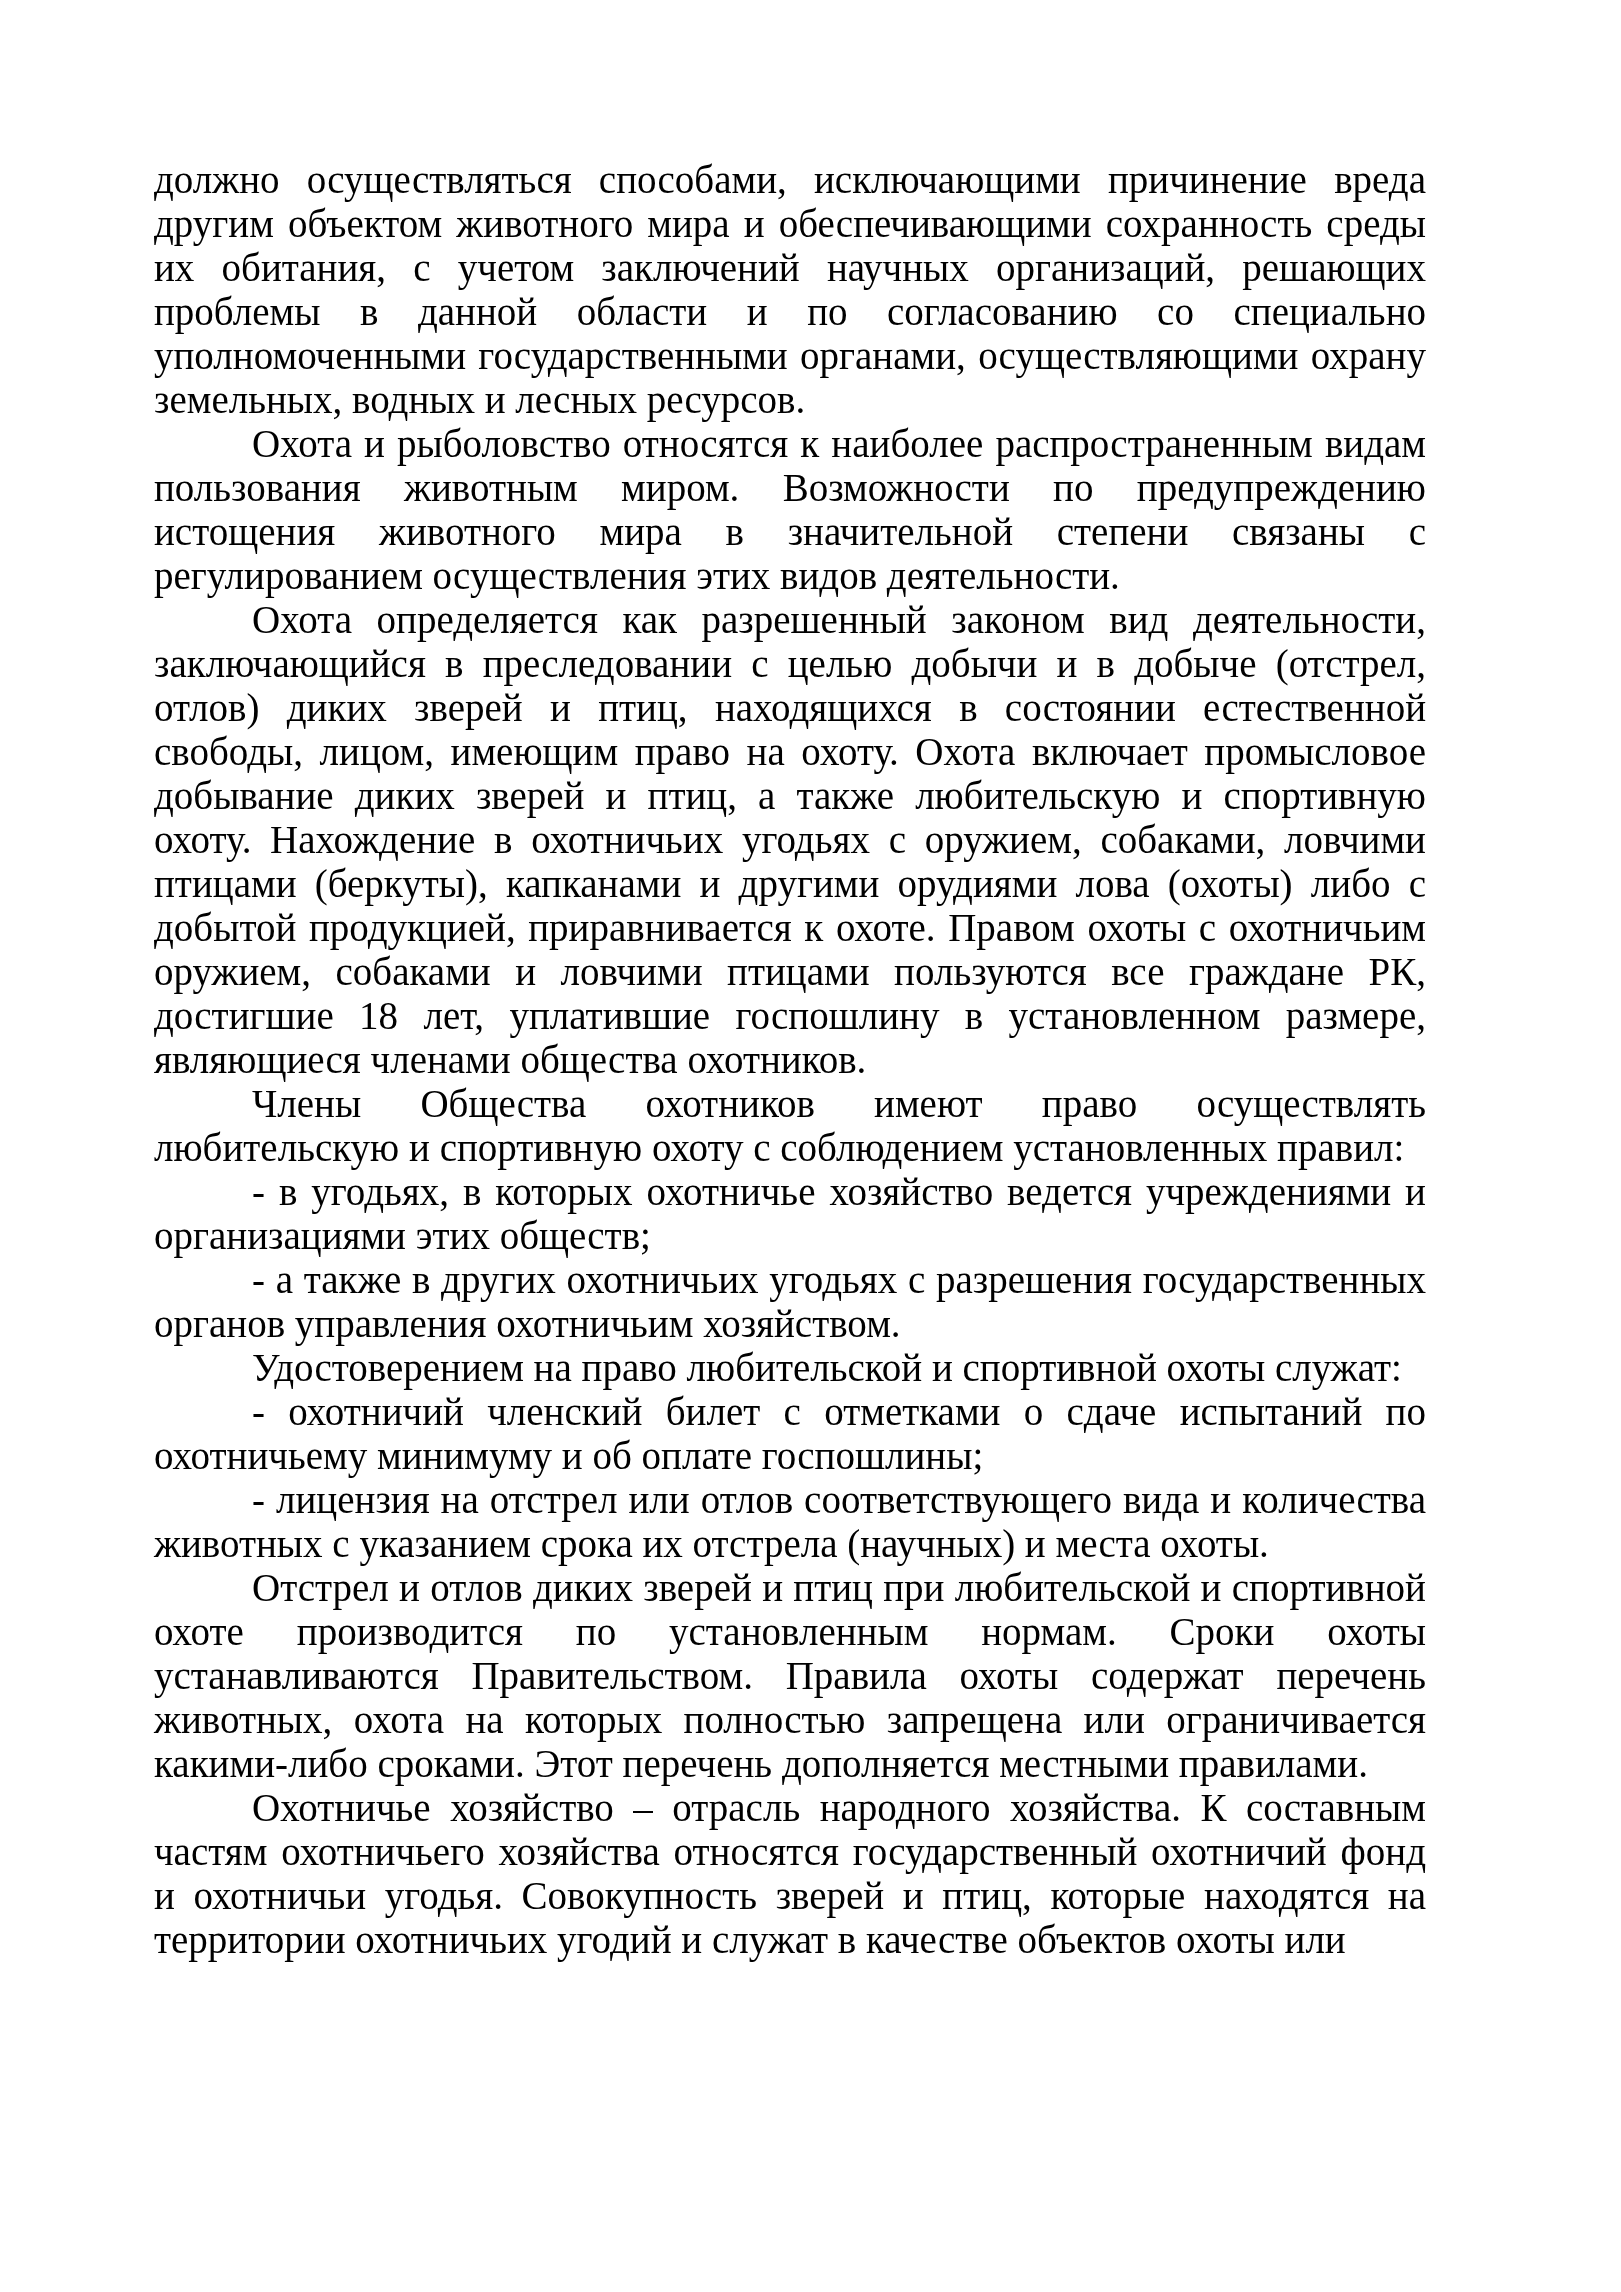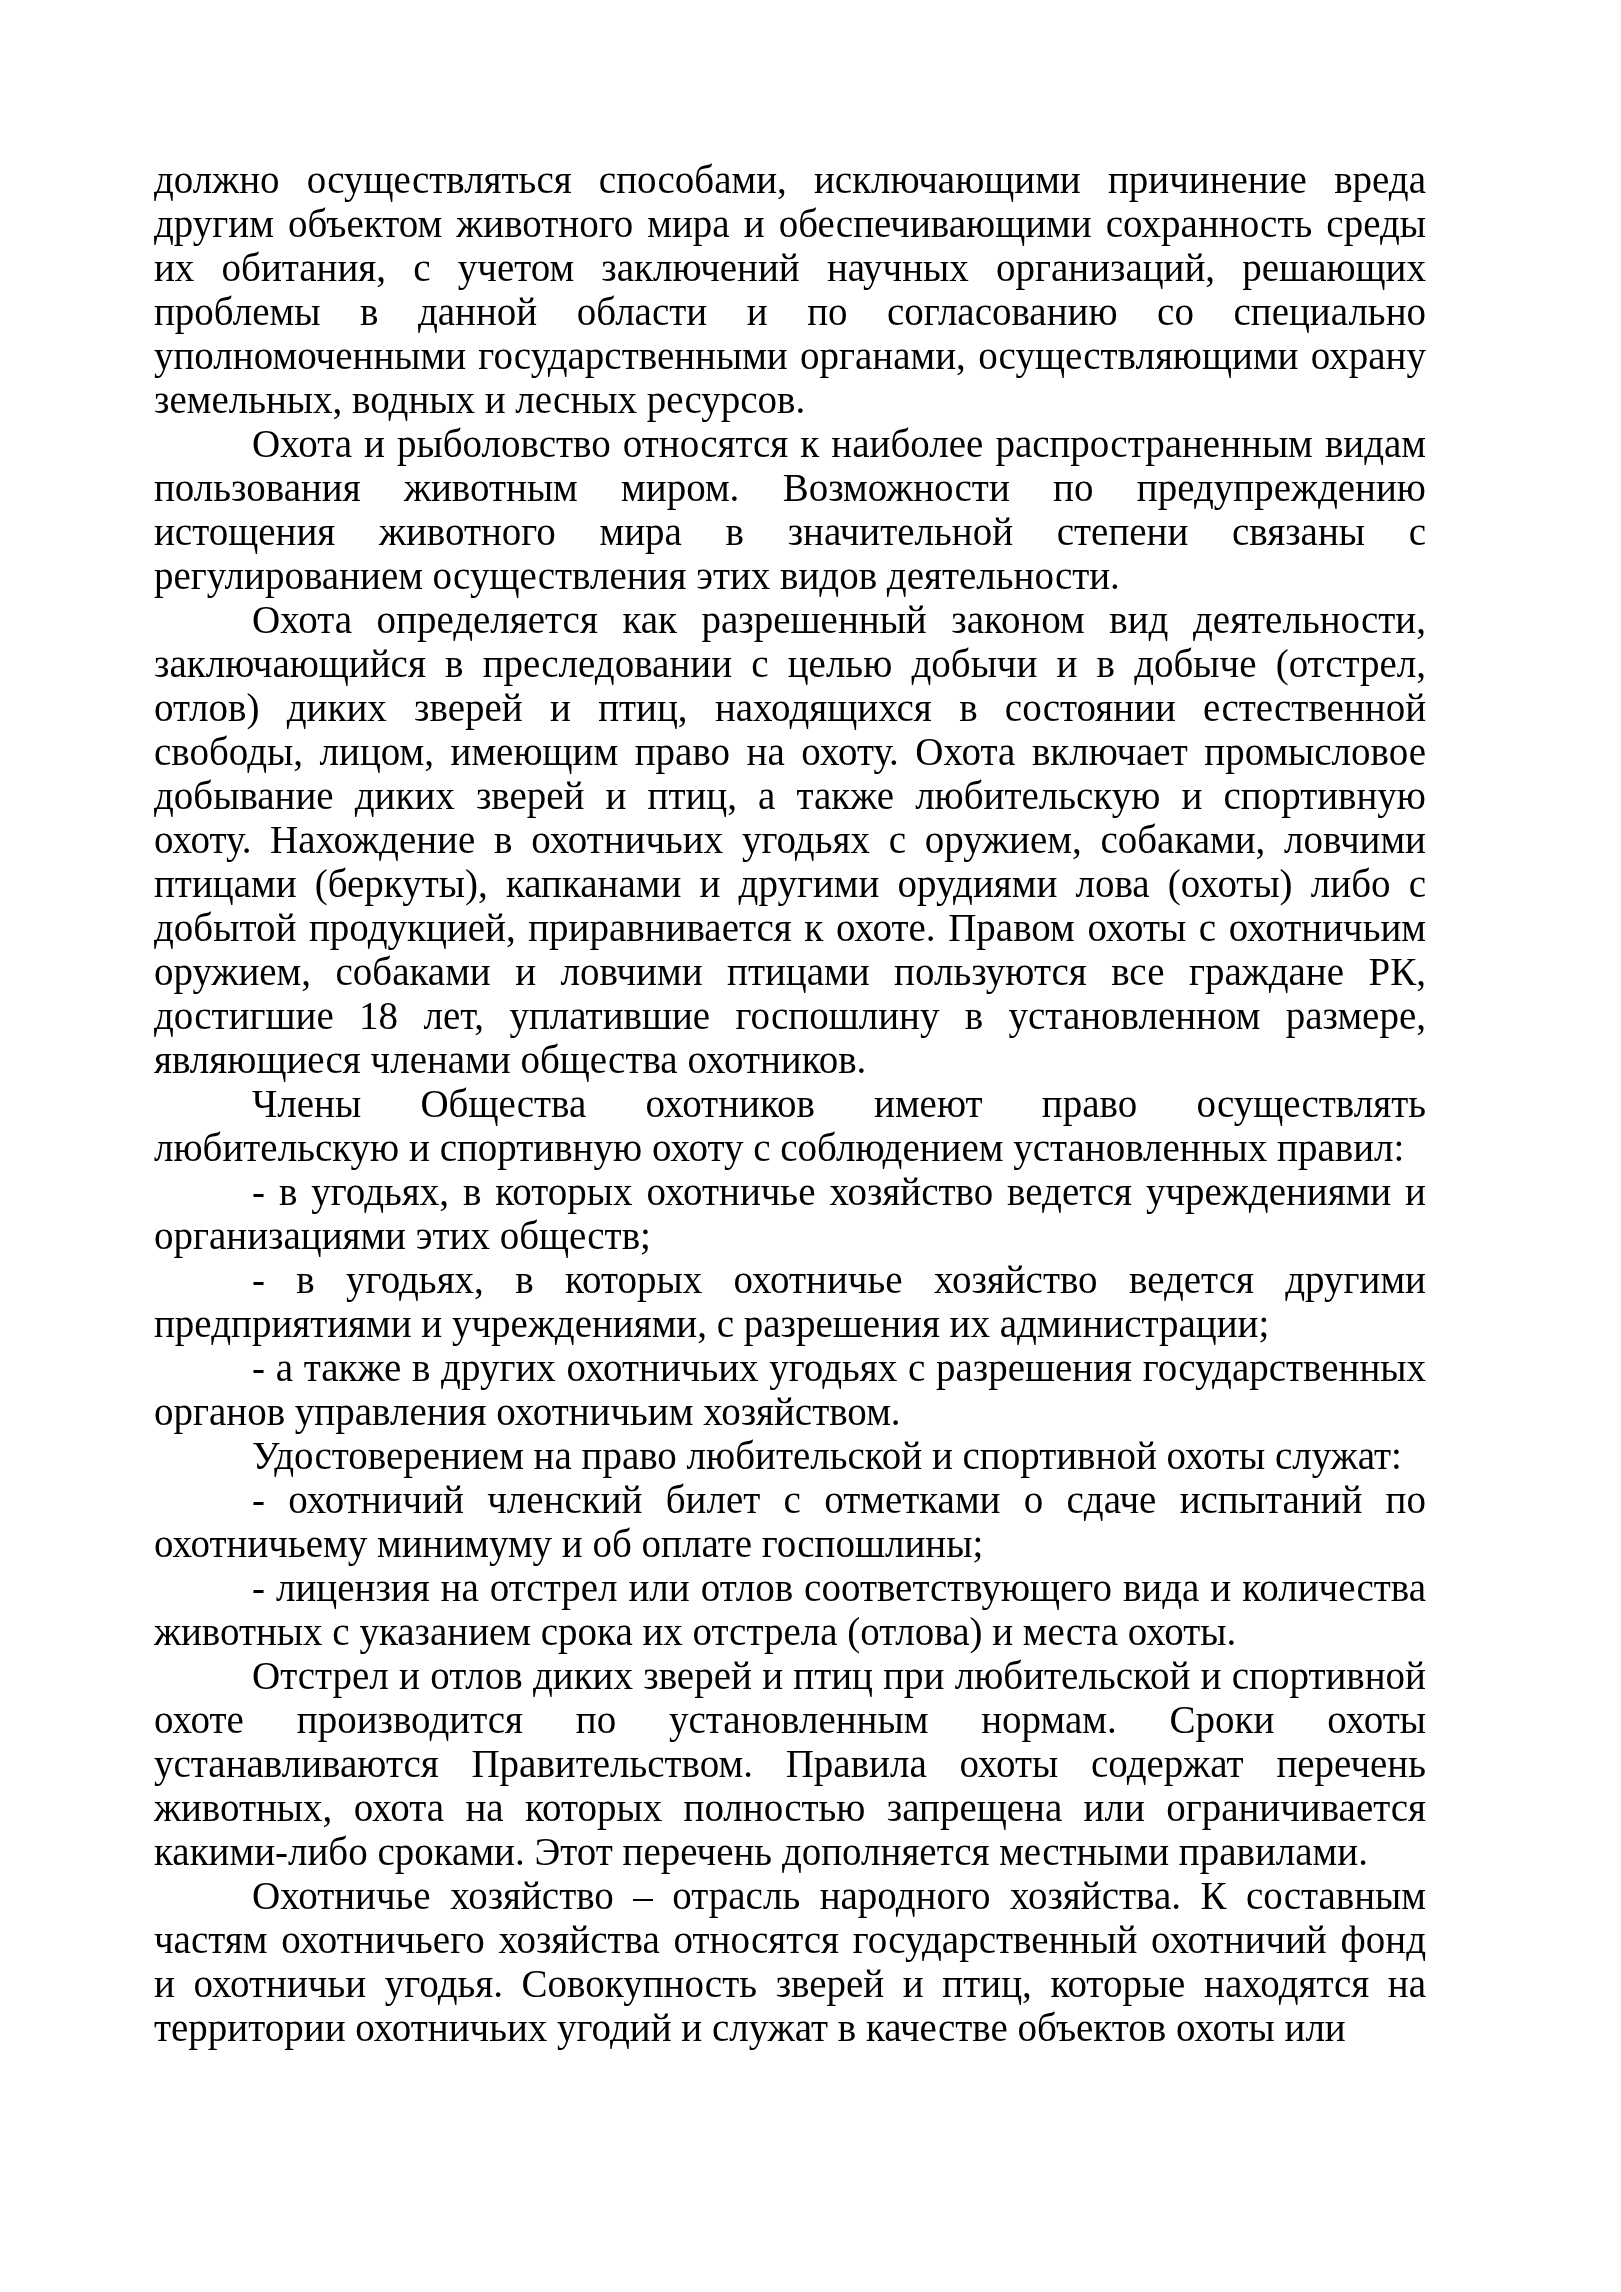--- a/index.html
+++ b/index.html
@@ -49,22 +49,21 @@
 </head>
 <body>
 
 <div class="page">
   <main class="textblock" id="textblock">
       <p class="para"><span class="run">должно осуществляться способами, исключающими причинение вреда другим объектом животного мира и обеспечивающими сохранность среды их обитания, с учетом заключений научных организаций, решающих проблемы в данной области и по согласованию со специально уполномоченными государственными органами, осуществляющими охрану земельных, водных и лесных ресурсов.</span></p>
       <p class="para indent"><span class="run b">Охота</span><span class="run"> и </span><span class="run b">рыболовство</span><span class="run"> относятся к наиболее распространенным видам пользования животным миром. Возможности по предупреждению истощения животного мира в значительной степени связаны с регулированием осуществления этих видов деятельности.</span></p>
       <p class="para indent"><span class="run">Охота определяется как разрешенный законом вид деятельности, заключающийся в преследовании с целью добычи и в добыче (отстрел, отлов) диких зверей и птиц, находящихся в состоянии естественной свободы, лицом, имеющим право на охоту. Охота включает промысловое добывание диких зверей и птиц, а также любительскую и спортивную охоту. Нахождение в охотничьих угодьях с оружием, собаками, ловчими птицами (беркуты), капканами и другими орудиями лова (охоты) либо с добытой продукцией, приравнивается к охоте. Правом охоты с охотничьим оружием, собаками и ловчими птицами пользуются все граждане РК, достигшие 18 лет, уплатившие госпошлину в установленном размере, являющиеся членами общества охотников.</span></p>
       <p class="para indent"><span class="run">Члены Общества охотников имеют право осуществлять любительскую и спортивную охоту с соблюдением установленных правил:</span></p>
       <p class="para indent"><span class="run">- в угодьях, в которых охотничье хозяйство ведется учреждениями и организациями этих обществ;</span></p>
-      <p class="para indent"><span class="run">- в угодьях, в которых охотничье хозяйство ведется другими предприятиями и учреждениями, с разрешения их администрации;</span></p>
       <p class="para indent"><span class="run">- а также в других охотничьих угодьях с разрешения государственных органов управления охотничьим хозяйством.</span></p>
       <p class="para indent"><span class="run">Удостоверением на право любительской и спортивной охоты служат:</span></p>
       <p class="para indent"><span class="run">- охотничий членский билет с отметками о сдаче испытаний по охотничьему минимуму и об оплате госпошлины;</span></p>
-      <p class="para indent"><span class="run">- лицензия на отстрел или отлов соответствующего вида и количества животных с указанием срока их отстрела (отлова) и места охоты.</span></p>
+      <p class="para indent"><span class="run">- лицензия на отстрел или отлов соответствующего вида и количества животных с указанием срока их отстрела (научных) и места охоты.</span></p>
       <p class="para indent"><span class="run">Отстрел и отлов диких зверей и птиц при любительской и спортивной охоте производится по установленным нормам. Сроки охоты устанавливаются Правительством. Правила охоты содержат перечень животных, охота на которых полностью запрещена или ограничивается какими-либо сроками. Этот перечень дополняется местными правилами.</span></p>
       <p class="para indent"><span class="run">Охотничье хозяйство – отрасль народного хозяйства. К составным частям охотничьего хозяйства относятся государственный охотничий фонд и охотничьи угодья. Совокупность зверей и птиц, которые находятся на территории охотничьих угодий и служат в качестве объектов охоты или</span></p>
     </main>
 </div>
 
 
 </body></html>

